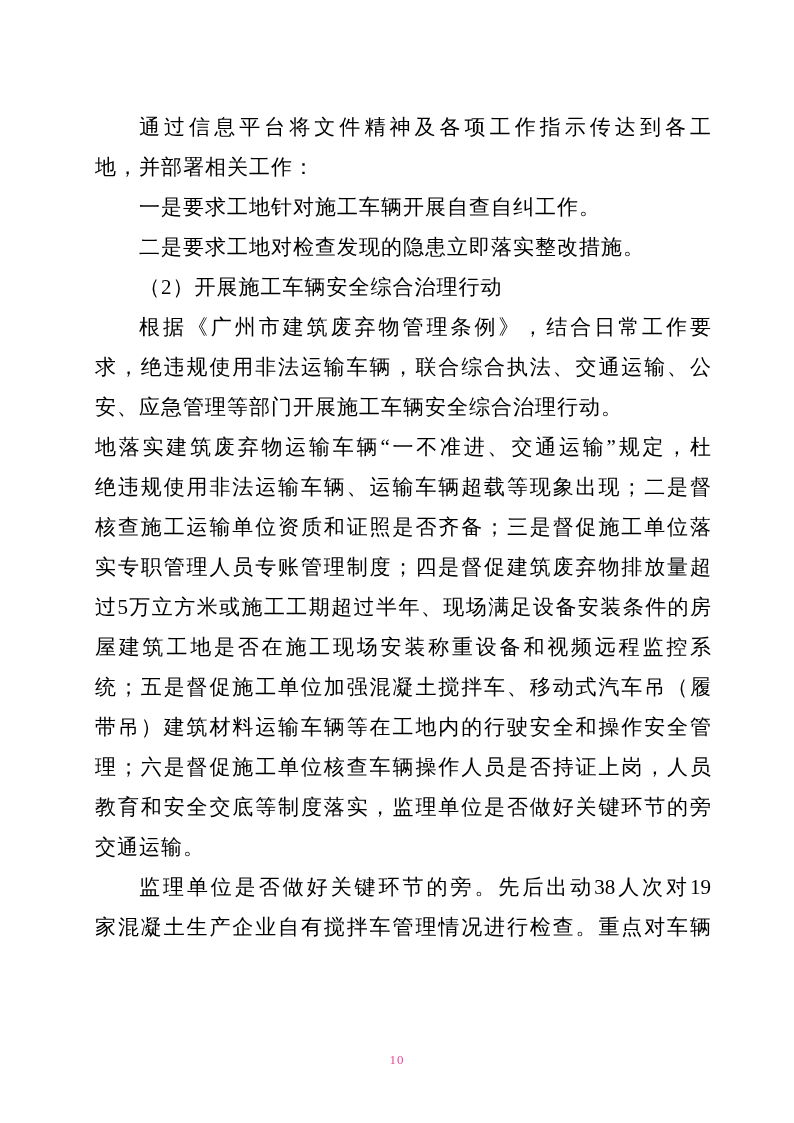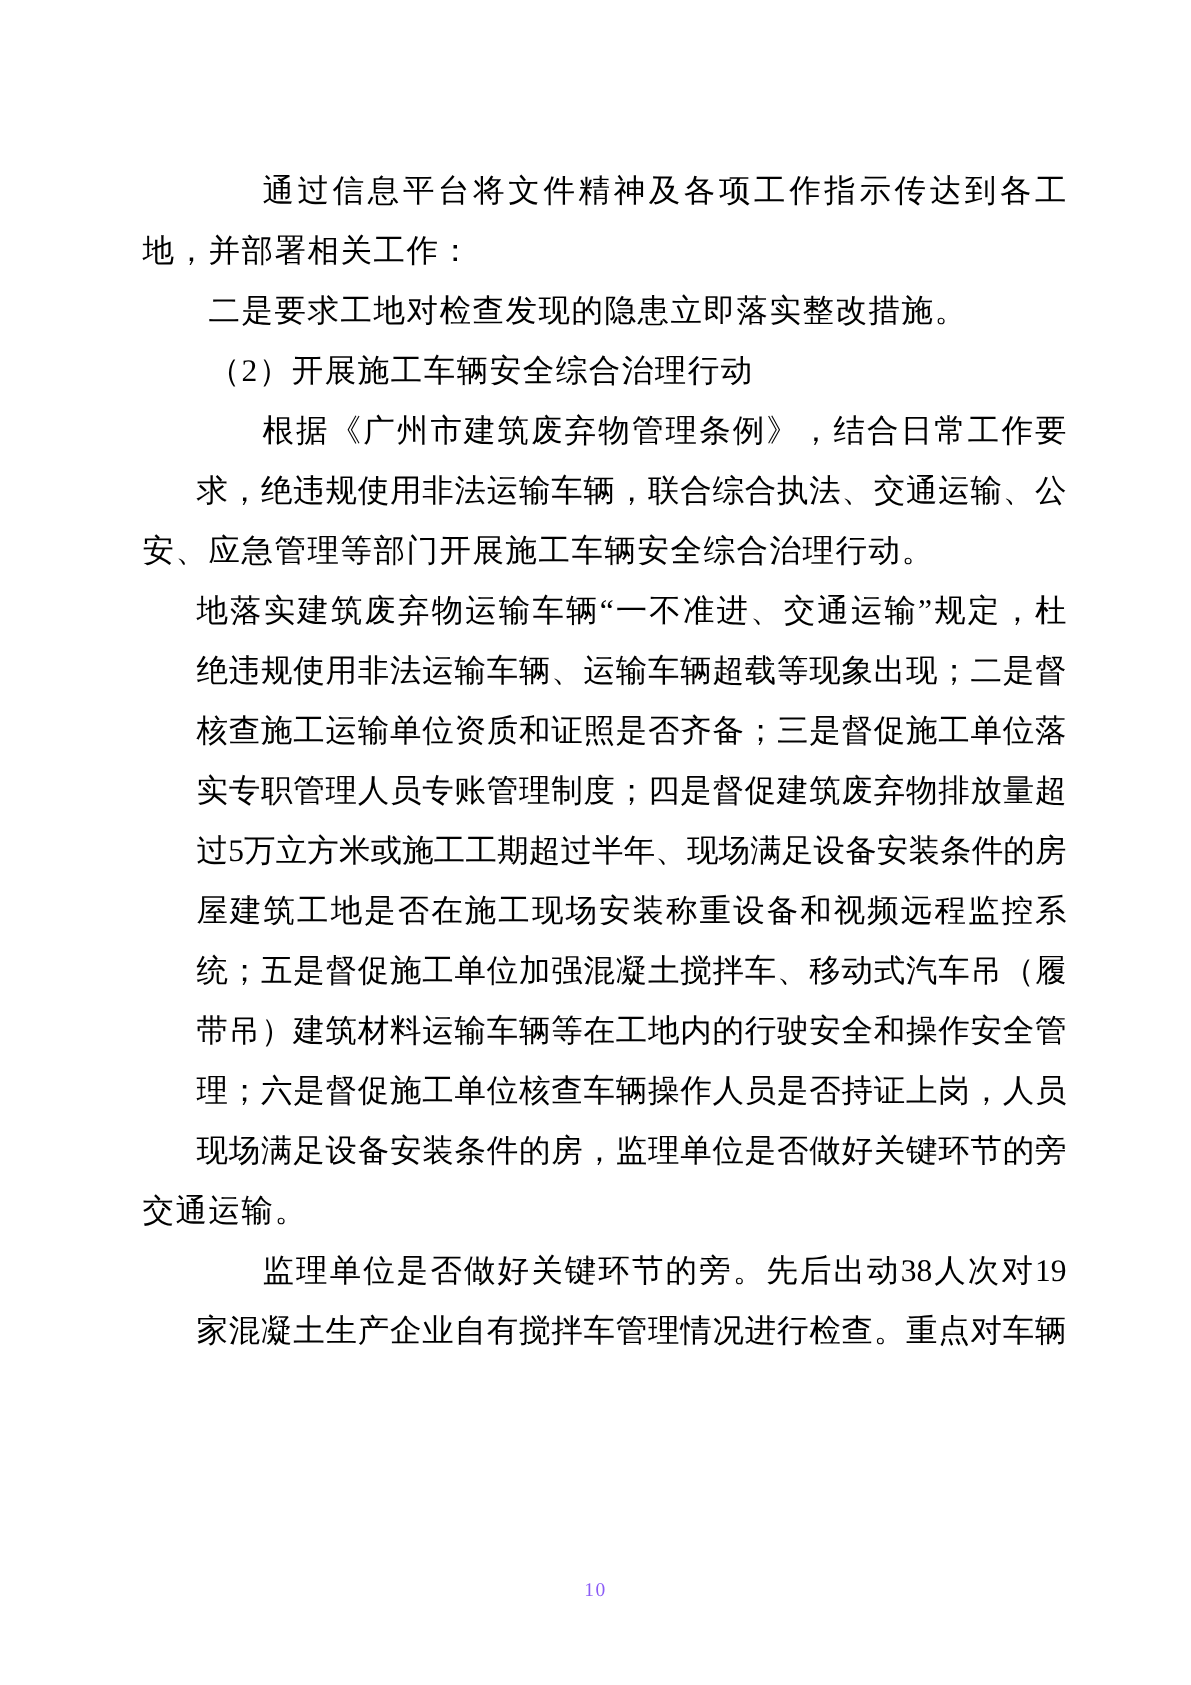--- a/index.html
+++ b/index.html
@@ -24,55 +24,55 @@
     height: 40px;
     letter-spacing: 1px;
     white-space: nowrap;
     overflow: visible;
   }
   .line.justify {
     letter-spacing: normal;
     white-space: normal;
     text-align: justify;
     text-align-last: justify;
-    margin-left: 36px;
   }
   .line.indent { text-indent: 44px; }
   .page-number {
     position: absolute;
     left: 0;
     right: 0;
     bottom: 56px;
     text-align: center;
     font-size: 13px;
     line-height: 14px;
     letter-spacing: 1px;
-    color: #8b5cf6;
+    color: #ec4899;
   }
 </style>
 </head>
 <body>
 
 <div class="page">
   <div class="doc-body">
     <div class="line indent justify">通过信息平台将文件精神及各项工作指示传达到各工</div>
     <div class="line">地，并部署相关工作：</div>
+    <div class="line indent">一是要求工地针对施工车辆开展自查自纠工作。</div>
     <div class="line indent">二是要求工地对检查发现的隐患立即落实整改措施。</div>
     <div class="line indent">（2）开展施工车辆安全综合治理行动</div>
     <div class="line indent justify">根据《广州市建筑废弃物管理条例》，结合日常工作要</div>
     <div class="line justify">求，绝违规使用非法运输车辆，联合综合执法、交通运输、公</div>
     <div class="line">安、应急管理等部门开展施工车辆安全综合治理行动。</div>
     <div class="line justify">地落实建筑废弃物运输车辆“一不准进、交通运输”规定，杜</div>
     <div class="line justify">绝违规使用非法运输车辆、运输车辆超载等现象出现；二是督</div>
     <div class="line justify">核查施工运输单位资质和证照是否齐备；三是督促施工单位落</div>
     <div class="line justify">实专职管理人员专账管理制度；四是督促建筑废弃物排放量超</div>
     <div class="line justify">过5万立方米或施工工期超过半年、现场满足设备安装条件的房</div>
     <div class="line justify">屋建筑工地是否在施工现场安装称重设备和视频远程监控系</div>
     <div class="line justify">统；五是督促施工单位加强混凝土搅拌车、移动式汽车吊（履</div>
     <div class="line justify">带吊）建筑材料运输车辆等在工地内的行驶安全和操作安全管</div>
     <div class="line justify">理；六是督促施工单位核查车辆操作人员是否持证上岗，人员</div>
-    <div class="line justify">现场满足设备安装条件的房，监理单位是否做好关键环节的旁</div>
+    <div class="line justify">教育和安全交底等制度落实，监理单位是否做好关键环节的旁</div>
     <div class="line">交通运输。</div>
     <div class="line indent justify">监理单位是否做好关键环节的旁。先后出动38人次对19</div>
     <div class="line justify">家混凝土生产企业自有搅拌车管理情况进行检查。重点对车辆</div>
   </div>
   <div class="page-number">10</div>
 </div>
 
 </body></html>

